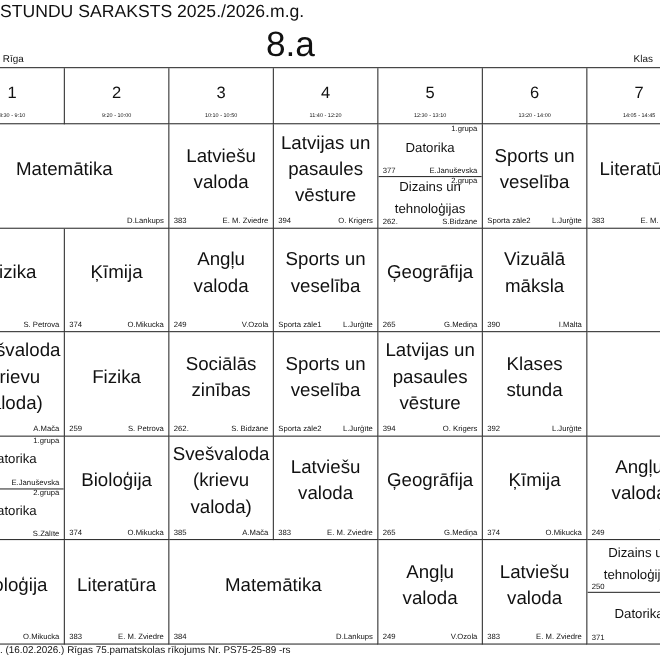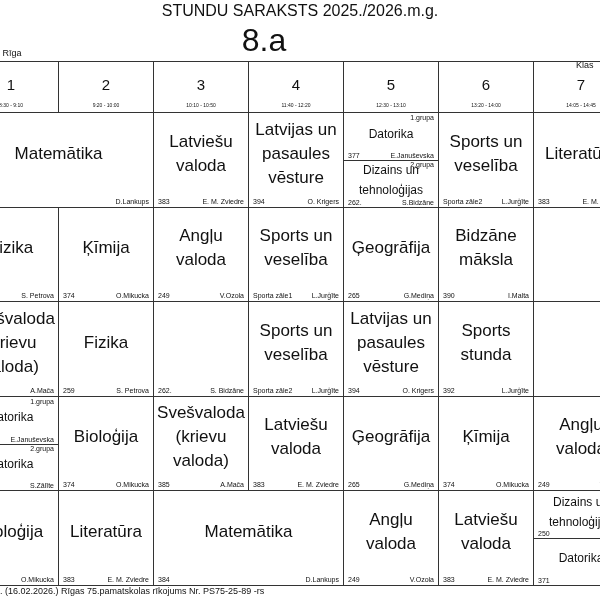--- a/index.html
+++ b/index.html
@@ -1,24 +1,24 @@
 <!DOCTYPE html>
 <html><head>
 <meta charset="utf-8">
 <style>
   html, body { margin: 0; padding: 0; }
   body {
     width: 600px; height: 600px; overflow: hidden; position: relative;
     background: #ffffff; color: #111;
     font-family: "Liberation Sans", "DejaVu Sans", sans-serif;
   }
-  .title { position: absolute; top: 2px; left: 0; width: 600px; text-align: center; font-size: 16px; }
+  .title { position: absolute; top: 2px; left: 0; width: 600px; font-size: 16px; }
   .klase { position: absolute; top: 22px; left: 0; width: 528px; text-align: center; font-size: 32px; }
   .addr { position: absolute; top: 48px; left: -31px; font-size: 9px; }
-  .klas-right { position: absolute; top: 48px; left: 576px; font-size: 9px; white-space: nowrap; margin-top: 12px; }
+  .klas-right { position: absolute; top: 48px; left: 576px; font-size: 9px; white-space: nowrap; }
   .grid { position: absolute; left: -36px; top: 61px; }
   .cell {
     position: absolute; box-sizing: border-box; overflow: hidden;
     border-right: 1px solid #333; border-bottom: 1px solid #333;
   }
   .hdr { text-align: center; }
   .hdr .num { position: absolute; top: 14px; left: 0; right: 0; font-size: 15px; }
   .hdr .time { position: absolute; top: 40px; left: 0; right: 0; font-size: 5px; }
   .subj {
     position: absolute; left: 0; right: 0; top: 0; bottom: 12px;
@@ -126,52 +126,53 @@
       <div class="subj">Sports un veselība</div>
       <div class="room">Sporta zāle1</div>
       <div class="teacher">L.Jurģīte</div>
     </div>
     <div class="cell" style="left: 380px; top: 146.5px; width: 95px; height: 94.5px;">
       <div class="subj">Ģeogrāfija</div>
       <div class="room">265</div>
       <div class="teacher">G.Mediņa</div>
     </div>
     <div class="cell" style="left: 475px; top: 146.5px; width: 95px; height: 94.5px;">
-      <div class="subj">Bidzāne māksla</div>
+      <div class="subj">Vizuālā māksla</div>
       <div class="room">390</div>
       <div class="teacher">I.Malta</div>
     </div>
     <div class="cell" style="left: 570px; top: 146.5px; width: 95px; height: 94.5px;">
       <div class="subj"></div>
     </div>
     <div class="cell" style="left: 0px; top: 241px; width: 95px; height: 94.5px;">
       <div class="subj">Svešvaloda (krievu valoda)</div>
       <div class="teacher">A.Mača</div>
     </div>
     <div class="cell" style="left: 95px; top: 241px; width: 95px; height: 94.5px;">
       <div class="subj">Fizika</div>
       <div class="room">259</div>
       <div class="teacher">S. Petrova</div>
     </div>
     <div class="cell" style="left: 190px; top: 241px; width: 95px; height: 94.5px;">
+      <div class="subj">Sociālās zinības</div>
       <div class="room">262.</div>
       <div class="teacher">S. Bidzāne</div>
     </div>
     <div class="cell" style="left: 285px; top: 241px; width: 95px; height: 94.5px;">
       <div class="subj">Sports un veselība</div>
       <div class="room">Sporta zāle2</div>
       <div class="teacher">L.Jurģīte</div>
     </div>
     <div class="cell" style="left: 380px; top: 241px; width: 95px; height: 94.5px;">
       <div class="subj">Latvijas un pasaules vēsture</div>
       <div class="room">394</div>
       <div class="teacher">O. Krigers</div>
     </div>
     <div class="cell" style="left: 475px; top: 241px; width: 95px; height: 94.5px;">
-      <div class="subj">Sports stunda</div>
+      <div class="subj">Klases stunda</div>
       <div class="room">392</div>
       <div class="teacher">L.Jurģīte</div>
     </div>
     <div class="cell" style="left: 570px; top: 241px; width: 95px; height: 94.5px;">
       <div class="subj"></div>
     </div>
     <div class="cell" style="left: 0px; top: 335.5px; width: 95px; height: 94.5px;">
       <div class="half" style="position: absolute; left: 0px; top: 0px; right: 0px; height: 47.25px; border-bottom: 1px solid rgb(51, 51, 51);">
         <div class="group">1.grupa</div>
         <div class="subj">Datorika</div>

